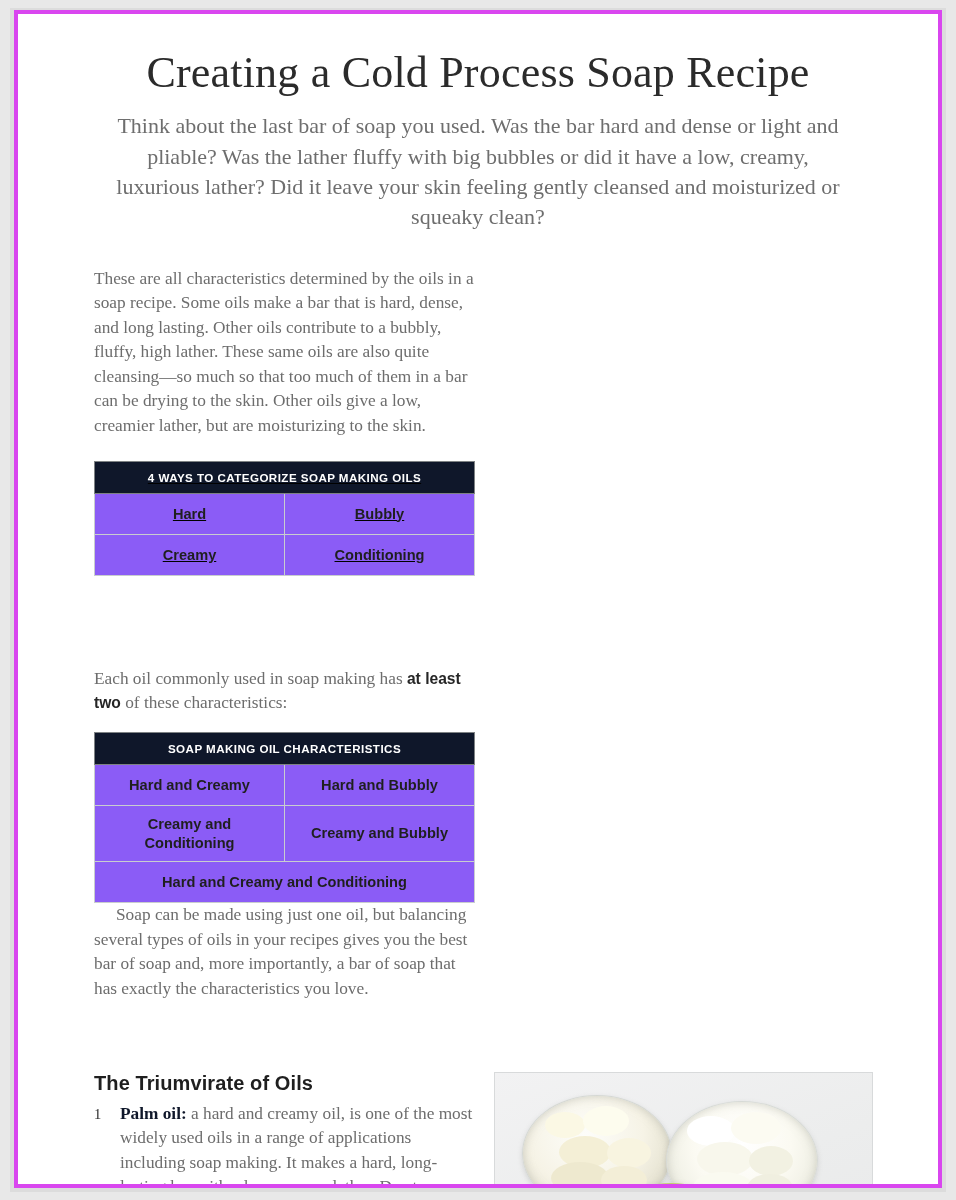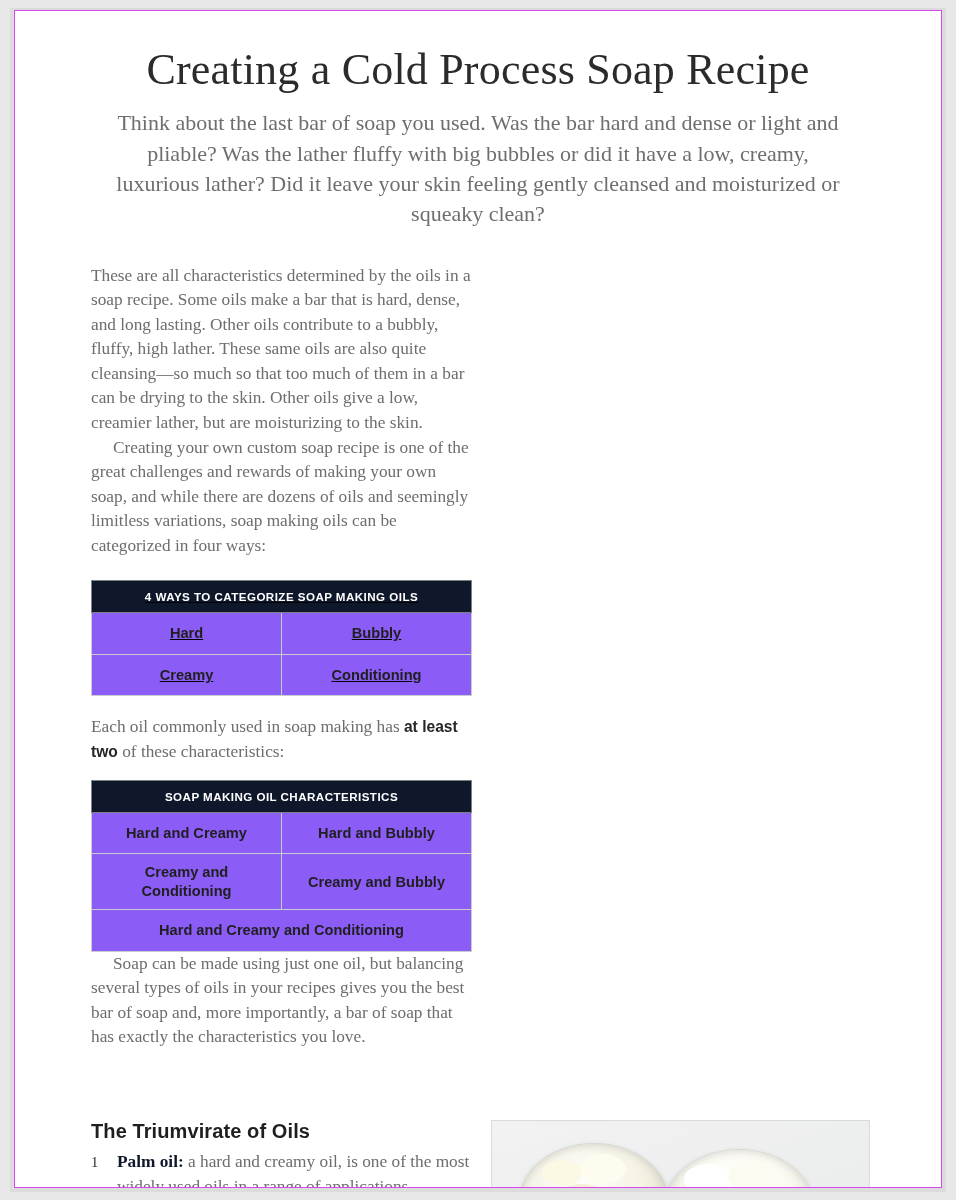--- a/index.html
+++ b/index.html
@@ -23,21 +23,21 @@
     background: #dcdcdc;
   }
 
   .page {
     position: absolute;
     left: 14px;
     top: 10px;
     width: 928px;
     height: 1178px;
     background: #ffffff;
-    border: 1px solid #d946ef;
+    border: 4px solid #d946ef;
     box-sizing: border-box;
     overflow: hidden;
   }
 
   
   .doc-title {
     margin: 0;
     padding-top: 34px;
     text-align: center;
     font-family: "Liberation Serif", serif;
@@ -242,21 +242,20 @@
 <div class="page">
 
   <h1 class="doc-title">Creating a Cold Process Soap Recipe</h1>
 
   <p class="lede">Think about the last bar of soap you used. Was the bar hard and dense or light and pliable? Was the lather fluffy with big bubbles or did it have a low, creamy, luxurious lather? Did it leave your skin feeling gently cleansed and moisturized or squeaky clean?</p>
 
   <div class="columns">
 
     <div class="col">
       <p class="body">These are all characteristics determined by the oils in a soap recipe. Some oils make a bar that is hard, dense, and long lasting. Other oils contribute to a bubbly, fluffy, high lather. These same oils are also quite cleansing—so much so that too much of them in a bar can be drying to the skin. Other oils give a low, creamier lather, but are moisturizing to the skin.</p>
-      <p class="body">Creating your own custom soap recipe is one of the great challenges and rewards of making your own soap, and while there are dozens of oils and seemingly limitless variations, soap making oils can be categorized in four ways:</p>
 
       <table class="tbl tbl-ways">
         <tbody>
           <tr>
             <td class="hdr" colspan="2">4 WAYS TO CATEGORIZE SOAP MAKING OILS</td>
           </tr>
           <tr>
             <td class="cell">Hard</td>
             <td class="cell">Bubbly</td>
           </tr>

